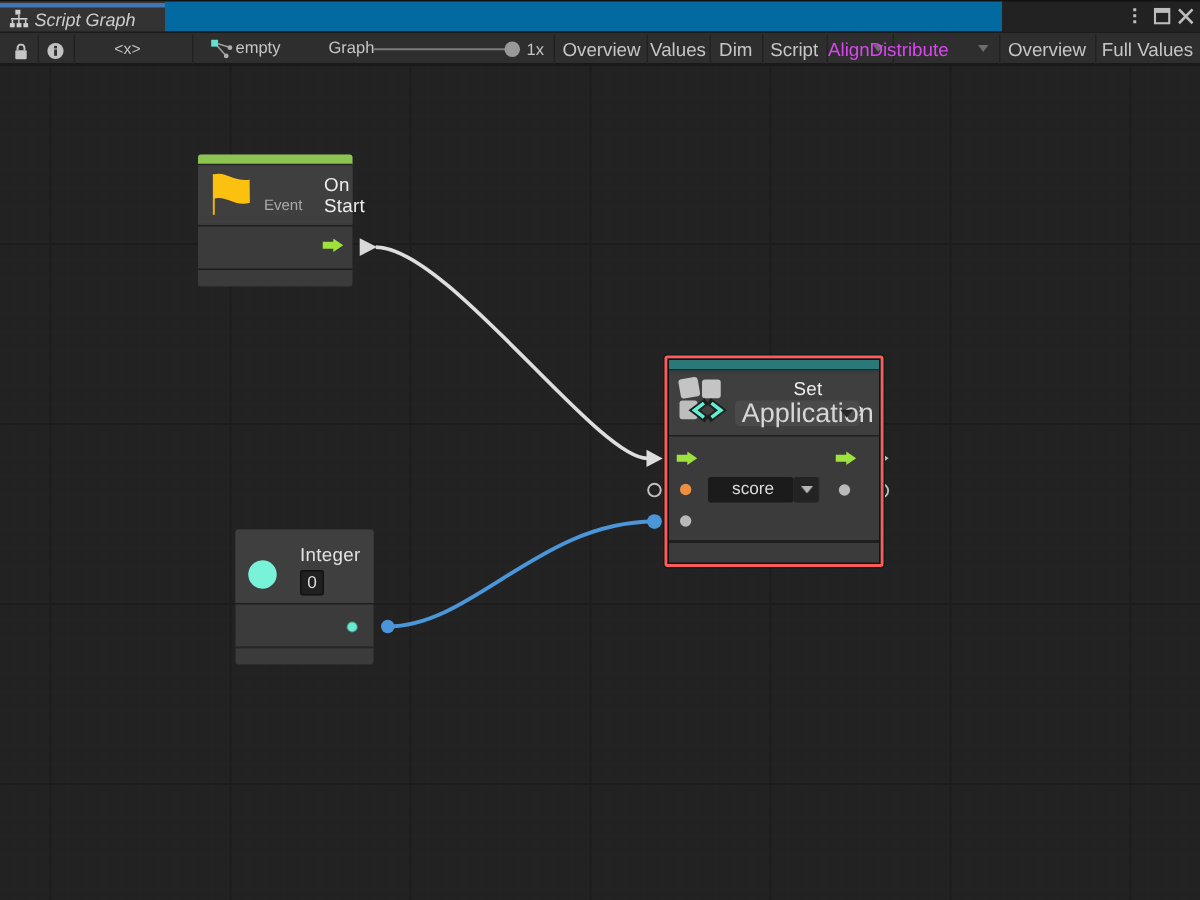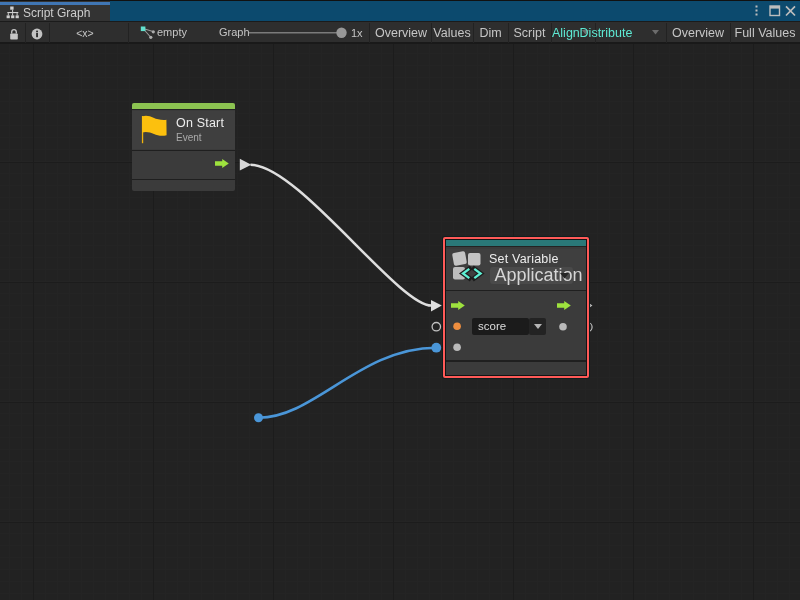--- a/index.html
+++ b/index.html
@@ -3,33 +3,33 @@
 <meta charset="utf-8">
 <style>
 * { margin:0; padding:0; box-sizing:border-box; }
 #tabtext,.tbtn,#ontitle,.subtxt,#svtitle,#inttitle,.appdrop,.darkfield,#slidersvg { will-change:transform; }
 html,body { width:800px; height:600px; overflow:hidden; background:#222222;
   font-family:"Liberation Sans", sans-serif; }
 #stage { position:absolute; left:0; top:0; width:800px; height:600px; }
 .abs { position:absolute; }
 
 
-#titlebar { left:0; top:0; width:800px; height:21px; background:#0c4a6e; }
+#titlebar { left:0; top:0; width:668px; height:21px; background:#0369a1;font-style:italic; }
 #topline { left:0; top:0; width:800px; height:1px; background:#111; }
 #tab { left:0; top:1px; width:110px; height:20px; background:#333333; }
 #tabaccent { left:0; top:1.5px; width:110px; height:3px; background:#4076B4; }
 #tabtext { left:23px; top:5.5px; font-size:12px; color:#CDCDCD; }
 
 
 #toolbar { left:0; top:21px; width:800px; height:23px; background:#2E2E2E;
   border-top:1px solid #1B1B1B; border-bottom:2px solid #191919; }
 .sep { position:absolute; top:1px; width:1px; height:20px; background:#222; }
 .tbtn { position:absolute; top:0.5px; height:21px; line-height:21px; font-size:12.5px;
   color:#C6C6C6; text-align:center; }
-.tbtn.dis { color:#5eead4; }
+.tbtn.dis { color:#d946ef; }
 
 
 #graph { left:0; top:44px; width:800px; height:556px;
   background-color:#222222;
   background-image:
     linear-gradient(#1C1C1C 1.2px, transparent 1.2px),
     linear-gradient(90deg, #1C1C1C 1.2px, transparent 1.2px),
     linear-gradient(#242424 1px, transparent 1px),
     linear-gradient(90deg, #242424 1px, transparent 1px);
   background-size:120px 120px,120px 120px,12px 12px,12px 12px;
@@ -37,21 +37,21 @@
 }
 
 
 .node { position:absolute; background:#3B3B3B; border-radius:2px; }
 .nhead { position:absolute; left:0; right:0; background:#3F3F3F; }
 .nsep { position:absolute; left:0; right:0; height:1.3px; background:#1F1F1F; }
 
 #onstart { left:132px; top:103px; width:103px; height:88px; }
 #onstart .bar { position:absolute; left:0; top:0; width:103px; height:7px;
   background:#8CC351; border-radius:2px 2px 0 0; border-bottom:1.2px solid #242424; }
-#svtitle, #ontitle { position:absolute; font-size:12.5px; color:#EDEDED; letter-spacing:0.2px; }
+#svtitle, #ontitle { position:absolute; font-size:12.5px; color:#EDEDED; letter-spacing:0.2px;margin-left:40px; }
 .subtxt { position:absolute; font-size:10px; color:#ABABAB; }
 
 #setvar { position:absolute; left:442px; top:236px; width:148px; height:143px;
   background:#0F1D1D; border-radius:3px; }
 #setvarred { position:absolute; left:1.2px; top:1.2px; right:1.2px; bottom:1.2px;
   background:#FF5A58; border-radius:2px; }
 #setvarin { position:absolute; left:3.4px; top:3.4px; right:3.4px; bottom:3.4px;
   background:#3B3B3B; border:1px solid #141414; }
 #setvarin .bar { position:absolute; left:0; top:0; right:0; height:7px;
   background:#2A7878; border-bottom:1.2px solid #232323; }
@@ -216,24 +216,37 @@
       <svg class="abs" style="left:110.6px;top:60.8px" width="14" height="9" viewBox="0 0 14 9">
         <path d="M0 2.2 h7.2 v-2.2 l6.6 4.5 l-6.6 4.5 v-2.2 h-7.2 Z" fill="#9EE23E"></path>
       </svg>
 
       <svg class="abs" style="left:0;top:0" width="132" height="135" viewBox="0 0 132 135">
         <circle cx="11.1" cy="86.3" r="3.8" fill="#EE8E3F"></circle>
         <circle cx="117" cy="86.7" r="3.8" fill="#B9B9B9"></circle>
         <circle cx="11.1" cy="107.3" r="3.8" fill="#B9B9B9"></circle>
       </svg>
 
-      <div class="darkfield" style="left:25.6px;top:77.8px;width:56.6px;height:16.8px;line-height:16.8px;padding-left:6px">score</div>
+      <div class="darkfield" style="left:25.6px;top:77.8px;width:56.6px;height:16.8px;line-height:16.8px;padding-left:16px">score</div>
       <div class="darkfield" style="left:83px;top:77.8px;width:17.3px;height:16.8px;background:#232323">
         <svg class="abs" style="left:4.5px;top:6px" width="8" height="5" viewBox="0 0 8 5">
             <path d="M0 0 h8 l-4 5 Z" fill="#B5B5B5"></path>
           </svg>
       </div>
       <div class="nsep" style="top:120px"></div>
     </div>
   </div>
 
+  <div id="integer" class="node">
+    <div class="nhead" style="top:0;height:48.5px;border-radius:2px 2px 0 0"></div>
+    <svg class="abs" style="left:7.3px;top:18.5px" width="22" height="22" viewBox="0 0 22 22">
+      <circle cx="11" cy="11" r="9.5" fill="#79F2DA"></circle>
+    </svg>
+    <div id="inttitle" class="abs" style="left:43px;top:10px;font-size:12.5px;color:#E2E2E2;letter-spacing:0.2px">Integer</div>
+    <div class="darkfield" style="left:43px;top:26.5px;width:16px;height:17px;line-height:17px;text-align:center;border:1px solid #111;background:#202020">0</div>
+    <div class="nsep" style="top:48.5px"></div>
+    <svg class="abs" style="left:0;top:0" width="92" height="90" viewBox="0 0 92 90">
+      <circle cx="77.8" cy="65" r="3.4" fill="#68EAD2"></circle>
+    </svg>
+    <div class="nsep" style="top:77.5px"></div>
+  </div>
 
 </div>
 
 </body></html>

